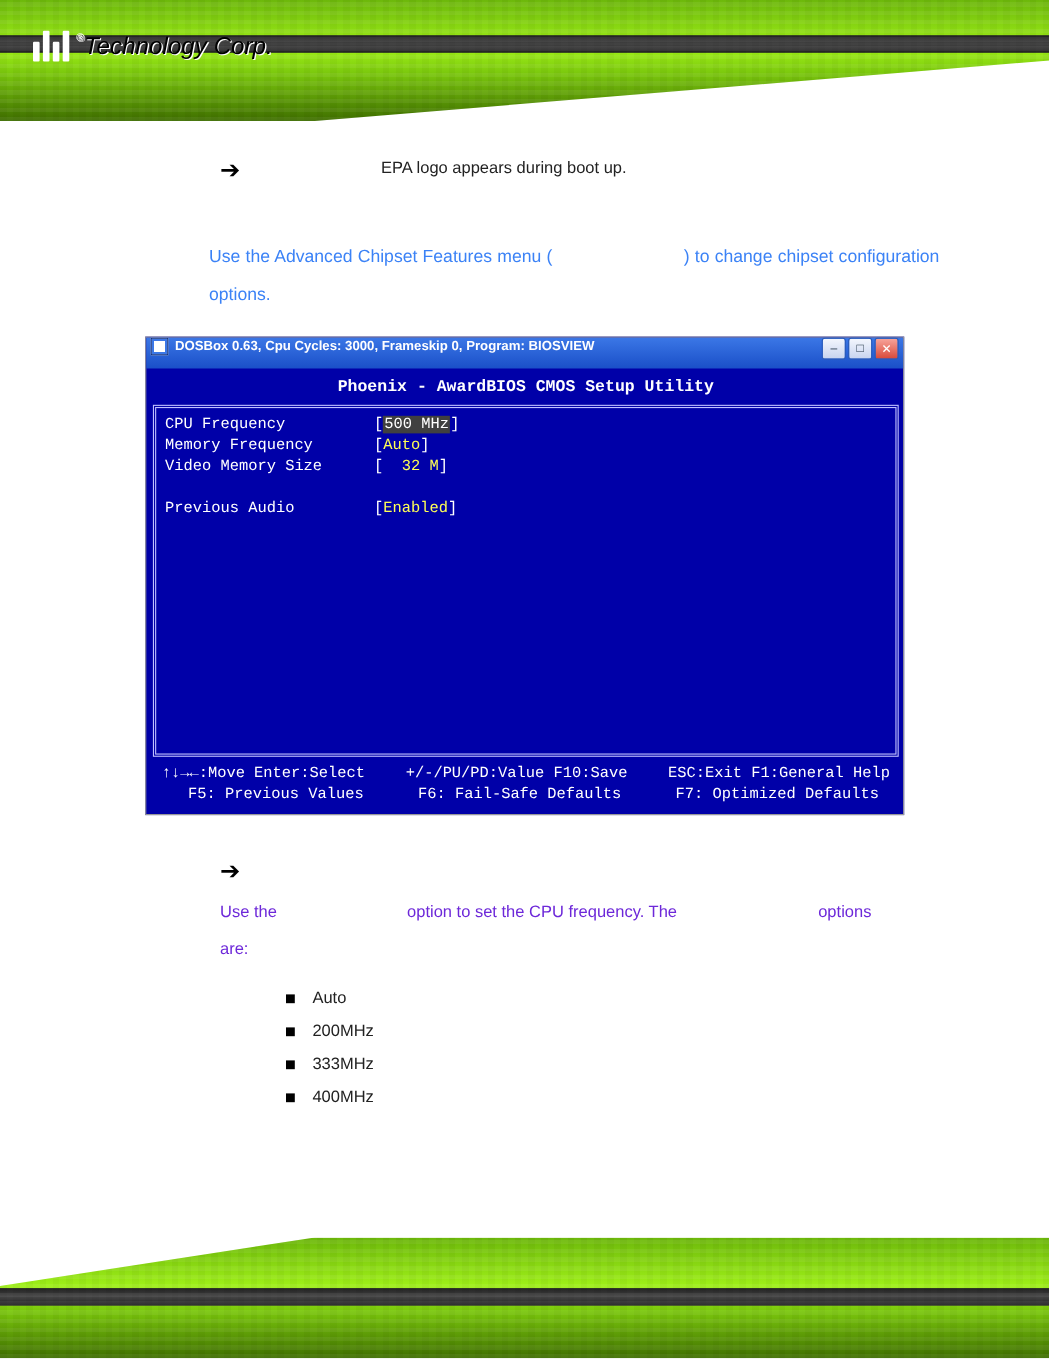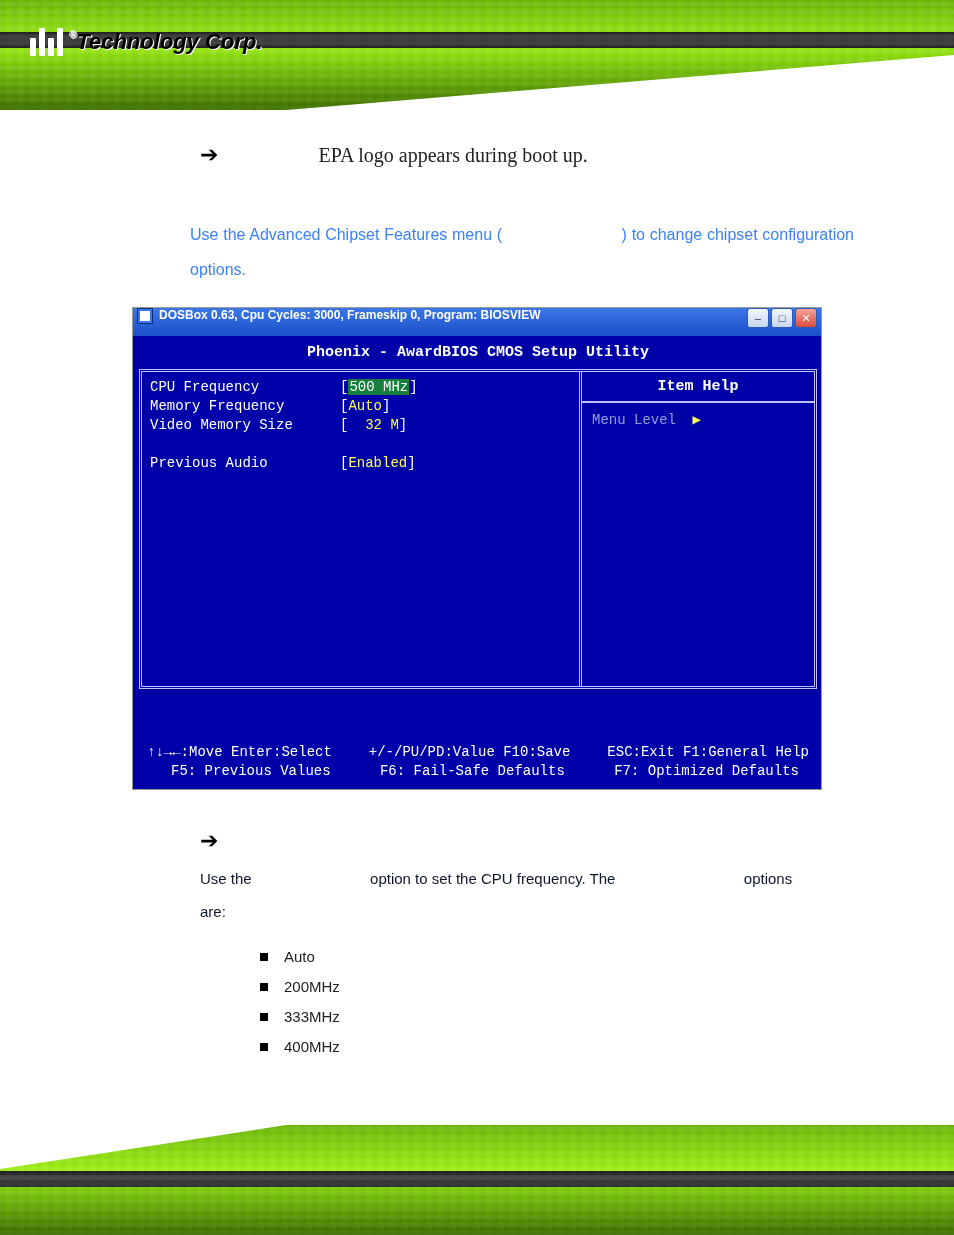--- a/index.html
+++ b/index.html
@@ -10,28 +10,28 @@
   .band-top { top: 0; clip-path: polygon(0 0, 100% 0, 100% 50%, 30% 100%, 0 100%); }
   .band-bottom { bottom: 0; clip-path: polygon(0 40%, 30% 0, 100% 0, 100% 100%, 0 100%); }
   .band-top::after, .band-bottom::after { content:""; position:absolute; inset:0; background: repeating-linear-gradient(90deg, rgba(0,0,0,0.05) 0 6px, transparent 6px 12px), repeating-linear-gradient(0deg, rgba(255,255,255,0.1) 0 4px, transparent 4px 8px); opacity:.6;}
   .band-top .stripe { position:absolute; top:32px; left:0; right:0; height:16px; background: linear-gradient(180deg,#222,#444,#222); }
   .band-bottom .stripe { position:absolute; bottom:48px; left:0; right:0; height:16px; background: linear-gradient(180deg,#222,#444,#222); }
 
   .logo { position:absolute; top:28px; left:30px; display:flex; align-items:center; gap:6px; }
   .logo-mark { display:flex; gap:3px; }
   .logo-mark span { display:inline-block; width:6px; height:28px; background:#fff; border-radius:1px; }
   .logo-mark span.short { height:18px; margin-top:10px; }
-  .logo-text { font-family:"Arial Black", Arial, sans-serif; font-weight:700; font-style:italic; color:#000; font-size:22px; text-shadow:1px 1px 0 #fff; }
+  .logo-text { font-family:"Arial Black", Arial, sans-serif; font-weight:400; font-style:italic; color:#000; font-size:22px; text-shadow:1px 1px 0 #fff; }
   .logo-r { font-size:10px; vertical-align:top; color:#fff;}
 
   .content { position:absolute; top:120px; left:0; right:0; bottom:110px; padding: 10px 100px 10px 100px; }
 
   .arrow-row { display:flex; gap:14px; align-items:flex-start; margin: 14px 0 10px 100px; }
   .arrow { font-size:22px; line-height:22px; }
-  .arrow-text { font-size:20px; color:#222; margin-left: 86px; font-family: Liberation Serif, serif;}
+  .arrow-text { font-size:15px; color:#222; margin-left: 114px;}
 
   .para { font-size:16px; color:#3b82f6; line-height:2.2; margin: 50px 0 20px 90px; text-align: justify; }
 
   
   .bios-window { margin: 10px auto 40px auto; width: 690px; border: 1px solid #999; background:#0000a8; font-family: "Courier New", monospace; color:#fff; }
   .titlebar { height:28px; background: linear-gradient(180deg,#3b77e6,#1a4fc8); display:flex; padding:0 4px; gap:6px; font-size:12px; color:#fff; font-family: Tahoma, Arial, sans-serif;}
   .titlebar .icon { width:16px; height:16px; background:#fff; border:1px solid #0a2d80; box-shadow: inset 0 0 0 2px #3b77e6;}
   .titlebar .title { flex:1; font-weight:bold; white-space:nowrap; overflow:hidden; }
   .win-btns { display:flex; gap:2px; }
   .win-btn { width:22px; height:20px; background: linear-gradient(180deg,#f3f6fd,#c8d4ef); border:1px solid #2b5bb8; border-radius:3px; display:flex; align-items:center; justify-content:center; font-size:11px; color:#234; }
@@ -45,28 +45,28 @@
   .bios-right { width:235px; border-left:3px double #c0c0ff; display:flex; flex-direction:column; }
   .bios-right-title { text-align:center; font-weight:bold; padding:6px 0; font-size:15px; }
   .bios-right-sep { border-top:2px solid #c0c0ff; }
   .bios-right-body { padding:8px 10px; color:#8ea0d8; font-size:14px; }
   .menu-level-arrow { color:#ffff55; margin-left:8px; }
 
   .opt-row { display:flex; white-space:pre; line-height:1.35; }
   .opt-label { width:190px; }
   .opt-val { }
   .bracket { color:#fff; }
-  .val-hl { color:#fff; background:#15803d; padding:0 1px; }
+  .val-hl { color:#fff; background:#404040; padding:0 1px; }
   .val-yellow { color:#ffff55; }
 
-  .bios-footer { padding:6px 8px 2px 8px; font-size:14px; line-height:1.35; text-align:left; white-space:pre; display:flex; flex-direction:column; align-items:center;margin-top:48px;}
+  .bios-footer { padding:6px 8px 2px 8px; font-size:14px; line-height:1.35; text-align:left; white-space:pre; display:flex; flex-direction:column; align-items:center;}
   .bios-footer .fr { display:flex; justify-content:space-between; width:100%; gap:10px;}
   .bios-footer .seg { white-space:nowrap; }
 
-  .sub-para { font-size:15px; color:#0f172a; line-height:2.2; margin: 8px 0 14px 100px; }
+  .sub-para { font-size:15px; color:#6d28d9; line-height:2.2; margin: 8px 0 14px 100px; }
   .bullet-list { margin:6px 0 0 160px; }
   .bullet-list .bi { font-size:15px; color:#222; display:flex; align-items:center; gap:16px; line-height:2.0; }
   .bullet-list .sq { width:8px; height:8px; background:#000; display:inline-block; }
 
 </style>
 </head>
 <body>
 
 <div class="band-top">
   <div class="stripe"></div>
@@ -120,28 +120,20 @@
           <div class="opt-row">
             <span class="opt-label">Video Memory Size</span>
             <span class="opt-val"><span class="bracket">[</span><span class="val-yellow">  32 M</span><span class="bracket">]</span></span>
           </div>
           <div class="opt-row">&nbsp;</div>
           <div class="opt-row">
             <span class="opt-label">Previous Audio</span>
             <span class="opt-val"><span class="bracket">[</span><span class="val-yellow">Enabled</span><span class="bracket">]</span></span>
           </div>
         </div>
-        <div class="bios-right">
-          <div class="bios-right-title">Item Help</div>
-          <div class="bios-right-sep"></div>
-          <div class="bios-right-body">
-            <span>Menu Level</span>
-            <span class="menu-level-arrow">▶</span>
-          </div>
-        </div>
       </div>
       <div class="bios-footer">
         <div class="fr">
           <span class="seg">↑↓→←:Move  Enter:Select</span>
           <span class="seg">+/-/PU/PD:Value  F10:Save</span>
           <span class="seg">ESC:Exit  F1:General Help</span>
         </div>
         <div class="fr">
           <span class="seg" style="margin-left:24px">F5: Previous Values</span>
           <span class="seg">F6: Fail-Safe Defaults</span>

